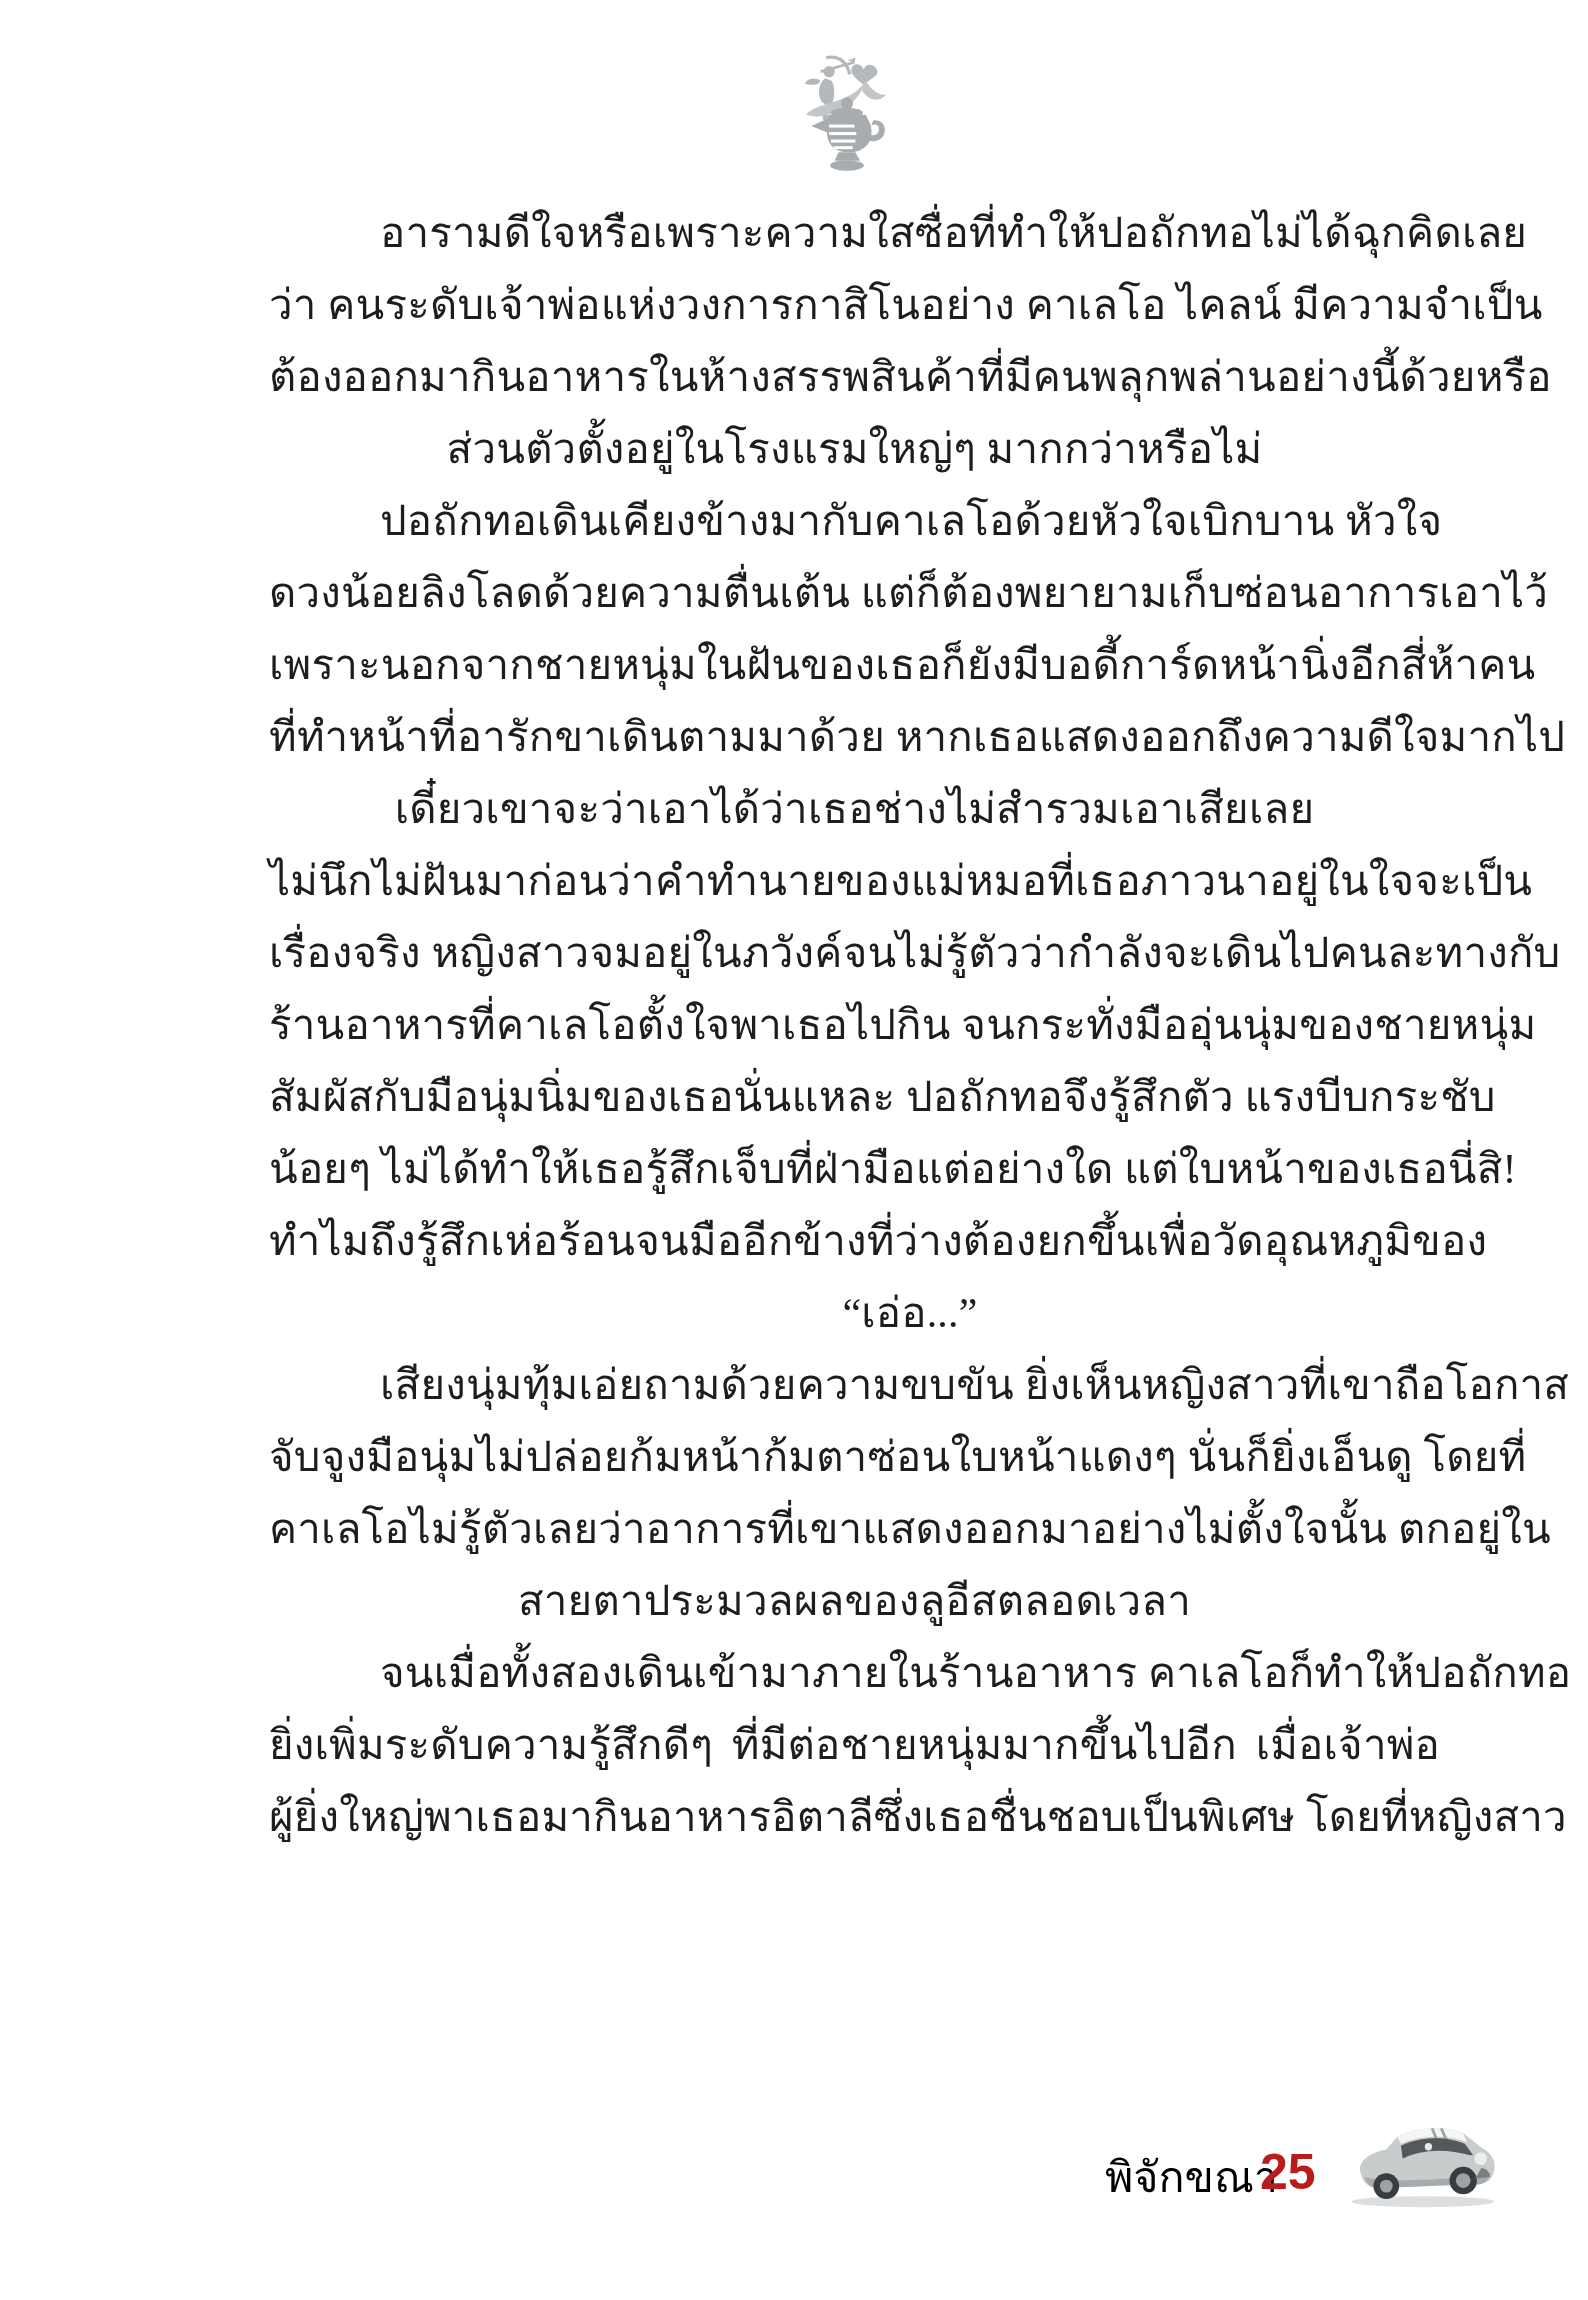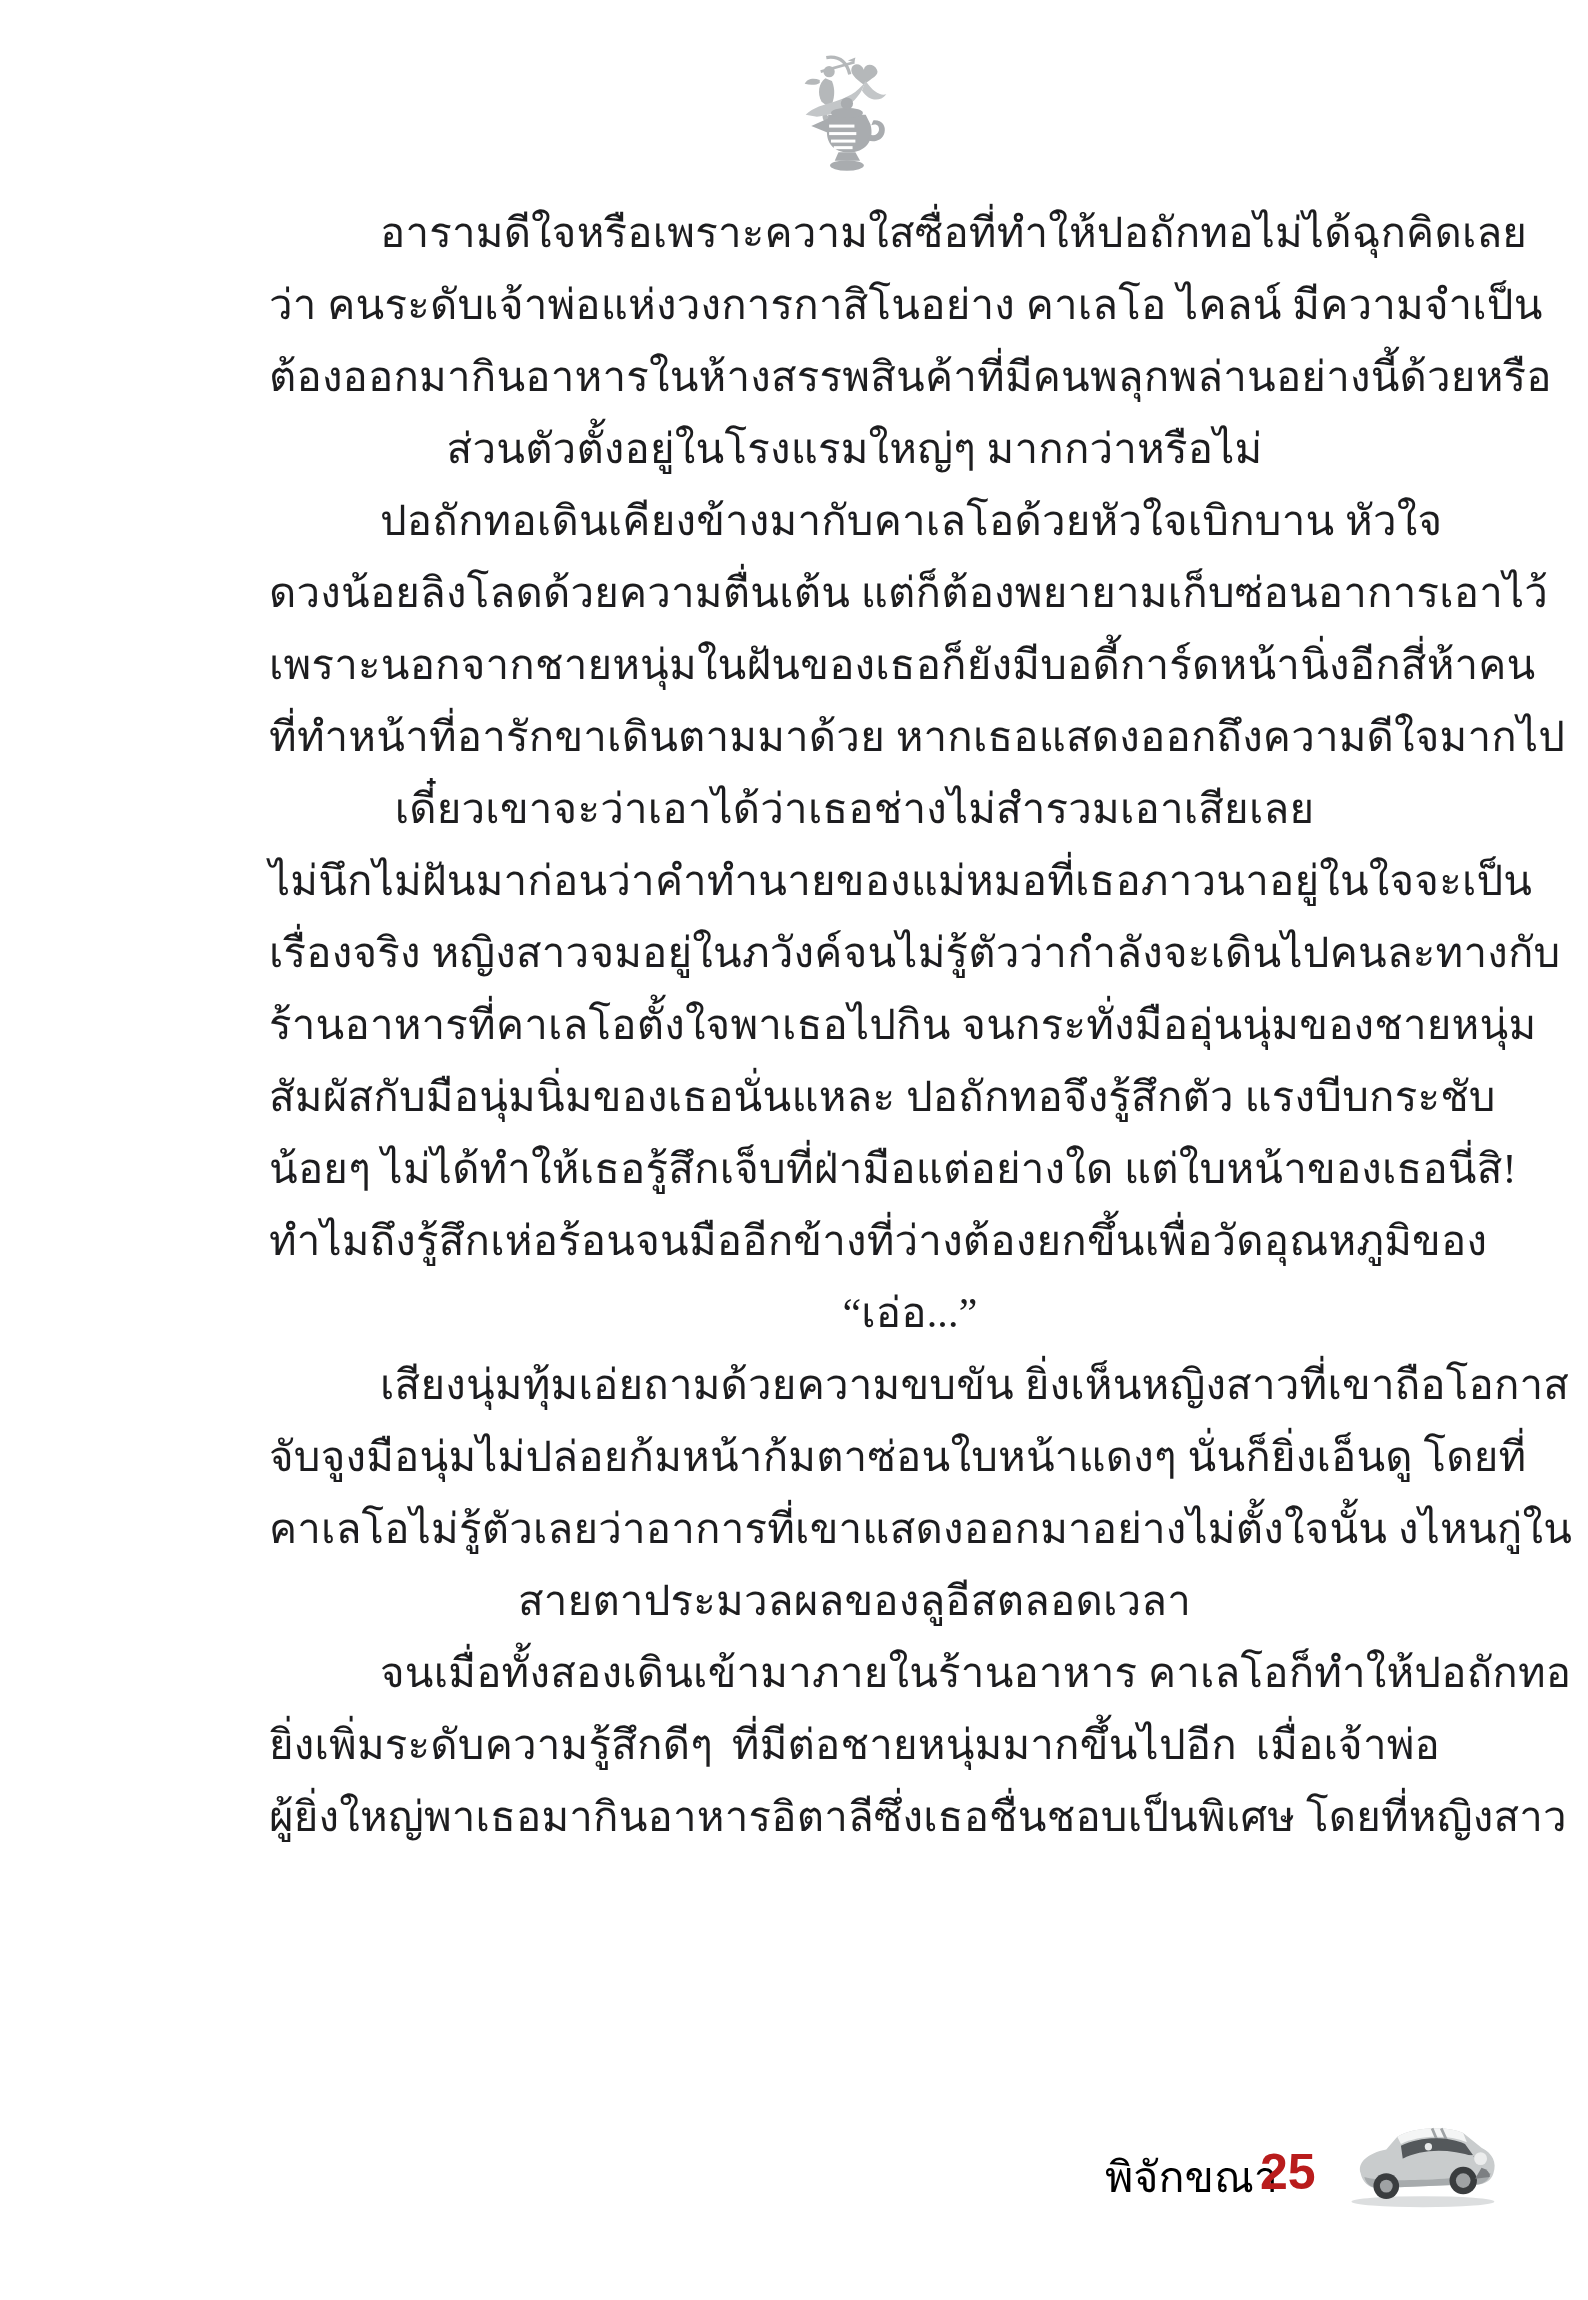--- a/index.html
+++ b/index.html
@@ -152,21 +152,21 @@
       <div class="line justify">ทำไมถึงรู้สึกเห่อร้อนจนมืออีกข้างที่ว่างต้องยกขึ้นเพื่อวัดอุณหภูมิของ</div>
 
 
 
       <div class="line indent">“เอ่อ...”</div>
 
       <div class="line indent justify">เสียงนุ่มทุ้มเอ่ยถามด้วยความขบขัน ยิ่งเห็นหญิงสาวที่เขาถือโอกาส</div>
 
       <div class="line justify">จับจูงมือนุ่มไม่ปล่อยก้มหน้าก้มตาซ่อนใบหน้าแดงๆ นั่นก็ยิ่งเอ็นดู โดยที่</div>
 
-      <div class="line justify">คาเลโอไม่รู้ตัวเลยว่าอาการที่เขาแสดงออกมาอย่างไม่ตั้งใจนั้น งไหนกู่ใน</div>
+      <div class="line justify">คาเลโอไม่รู้ตัวเลยว่าอาการที่เขาแสดงออกมาอย่างไม่ตั้งใจนั้น ตกอยู่ใน</div>
 
       <div class="line">สายตาประมวลผลของลูอีสตลอดเวลา</div>
 
       <div class="line indent justify">จนเมื่อทั้งสองเดินเข้ามาภายในร้านอาหาร คาเลโอก็ทำให้ปอถักทอ</div>
 
       <div class="line justify">ยิ่งเพิ่มระดับความรู้สึกดีๆ ที่มีต่อชายหนุ่มมากขึ้นไปอีก เมื่อเจ้าพ่อ</div>
 
       <div class="line justify">ผู้ยิ่งใหญ่พาเธอมากินอาหารอิตาลีซึ่งเธอชื่นชอบเป็นพิเศษ โดยที่หญิงสาว</div>
     </main>
 

